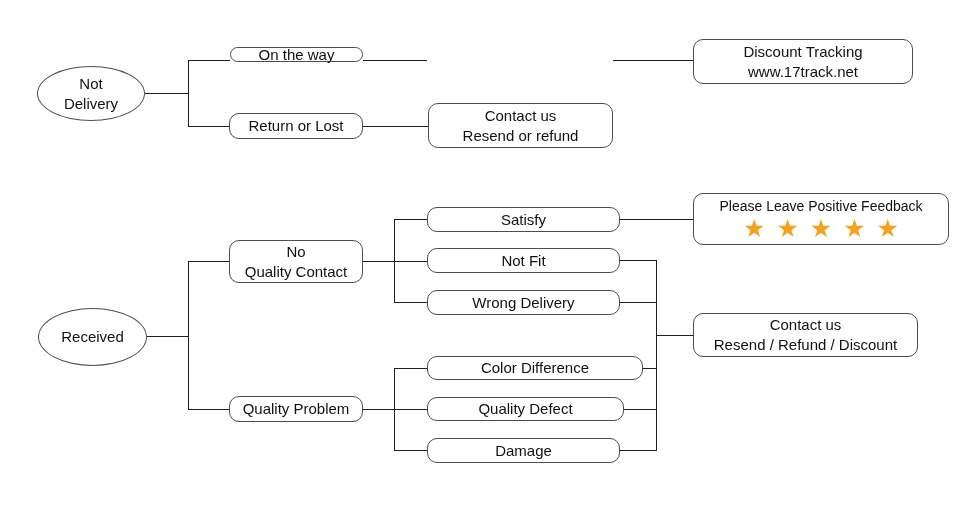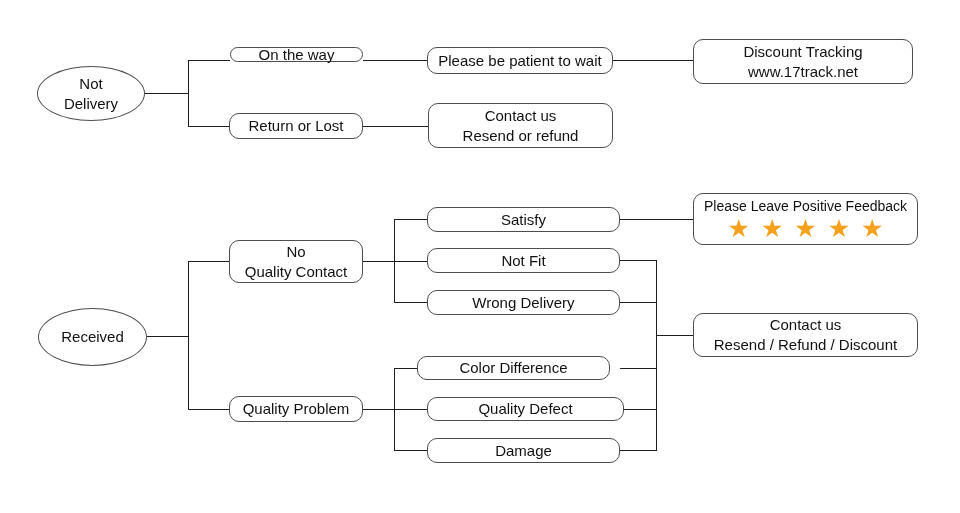--- a/index.html
+++ b/index.html
@@ -81,23 +81,20 @@
 
   <div class="node ellipse" style="left:37px;top:66px;width:108px;height:55px">
     <span>Not
 Delivery</span>
   </div>
 
   <div class="node box" style="left:230px;top:47px;width:133px;height:15px">
     <span>On the way</span>
   </div>
 
-  <div class="node box" style="left:427px;top:47px;width:186px;height:27px">
-    <span>Please be patient to wait</span>
-  </div>
 
   <div class="node box" style="left:693px;top:39px;width:220px;height:45px">
     <span>Discount Tracking
 www.17track.net</span>
   </div>
 
   <div class="node box" style="left:229px;top:113px;width:134px;height:26px">
     <span>Return or Lost</span>
   </div>
 
@@ -120,30 +117,30 @@
   </div>
 
   <div class="node box" style="left:427px;top:248px;width:193px;height:25px">
     <span>Not Fit</span>
   </div>
 
   <div class="node box" style="left:427px;top:290px;width:193px;height:25px">
     <span>Wrong Delivery</span>
   </div>
 
-  <div class="node box" style="left:693px;top:193px;width:225px;height:52px">
+  <div class="node box" style="left:693px;top:193px;width:256px;height:52px">
     <span class="fb-title">Please Leave Positive Feedback</span>
     <span class="stars">★★★★★</span>
   </div>
 
   <div class="node box" style="left:229px;top:396px;width:134px;height:26px">
     <span>Quality Problem</span>
   </div>
 
-  <div class="node box" style="left:417px;top:356px;width:193px;height:24px">
+  <div class="node box" style="left:427px;top:356px;width:216px;height:24px">
     <span>Color Difference</span>
   </div>
 
   <div class="node box" style="left:427px;top:397px;width:197px;height:24px">
     <span>Quality Defect</span>
   </div>
 
   <div class="node box" style="left:427px;top:438px;width:193px;height:25px">
     <span>Damage</span>
   </div>

